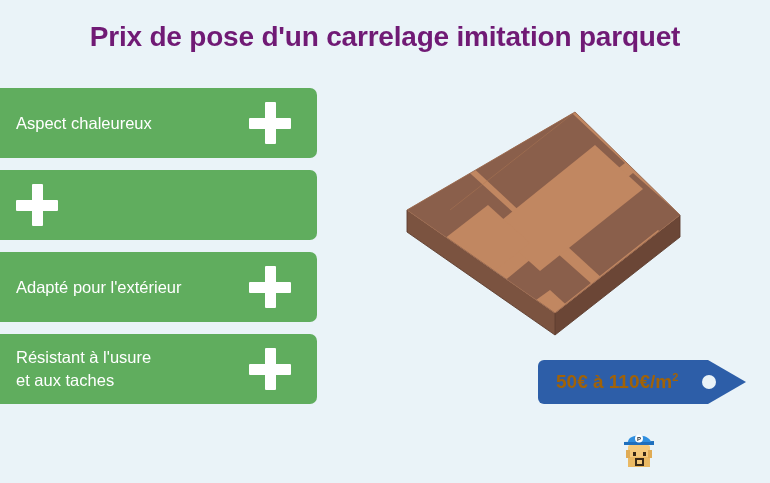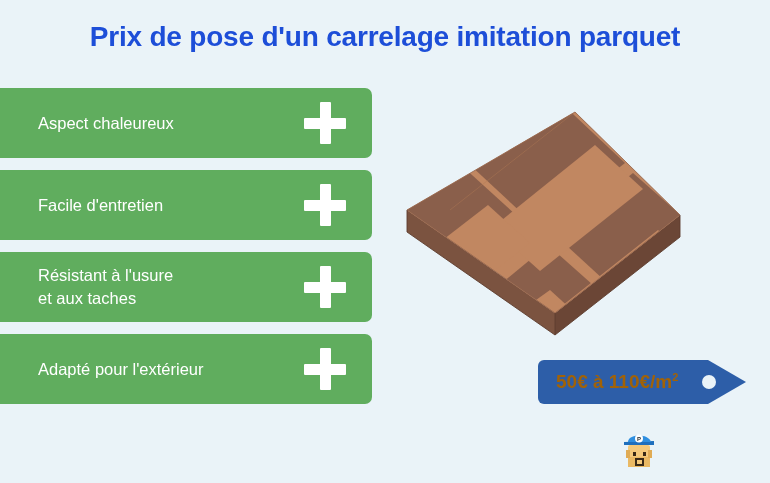--- a/index.html
+++ b/index.html
@@ -24,43 +24,43 @@
 
   
   .page-title {
     position: absolute;
     left: 0;
     top: 20px;
     width: 770px;
     text-align: center;
     font-size: 28px;
     font-weight: bold;
-    color: #1d4ed8;
+    color: #701a75;
     letter-spacing: -0.2px;
     line-height: 34px;
   }
 
   
   .features {
     position: absolute;
     left: 0;
     top: 88px;
     width: 372px;
   }
   .feature-row {
     position: relative;
-    width: 372px;
+    width: 317px;
     background: #60ad5e;
     border-top-right-radius: 7px;
     border-bottom-right-radius: 7px;
     box-sizing: border-box;
     margin-bottom: 12px;
     display: flex;
     align-items: center;
-    padding-left: 38px;
+    padding-left: 16px;
     padding-right: 0;
     height: 70px;
   }
   .feature-label {
     color: #ffffff;
     font-size: 16.5px;
     line-height: 23px;
     flex: 1 1 auto;
     white-space: pre-line;
   }
@@ -163,32 +163,31 @@
   <div class="page-title">Prix de pose d'un carrelage imitation parquet</div>
 
   <div class="features">
 
     <div class="feature-row">
       <div class="feature-label">Aspect chaleureux</div>
       <div class="plus-icon"></div>
     </div>
 
     <div class="feature-row">
-      <div class="feature-label">Facile d'entretien</div>
+      <div class="plus-icon"></div>
+    </div>
+
+    <div class="feature-row">
+      <div class="feature-label">Adapté pour l'extérieur</div>
       <div class="plus-icon"></div>
     </div>
 
     <div class="feature-row">
       <div class="feature-label">Résistant à l'usure
 et aux taches</div>
-      <div class="plus-icon"></div>
-    </div>
-
-    <div class="feature-row">
-      <div class="feature-label">Adapté pour l'extérieur</div>
       <div class="plus-icon"></div>
     </div>
 
   </div>
 
   <div class="tile-illustration">
     <svg width="310" height="250" viewBox="0 0 310 250" xmlns="http://www.w3.org/2000/svg">
       <defs>
         <clipPath id="topClip">
           <polygon points="185,17 290,120 165,218 17,115"></polygon>

